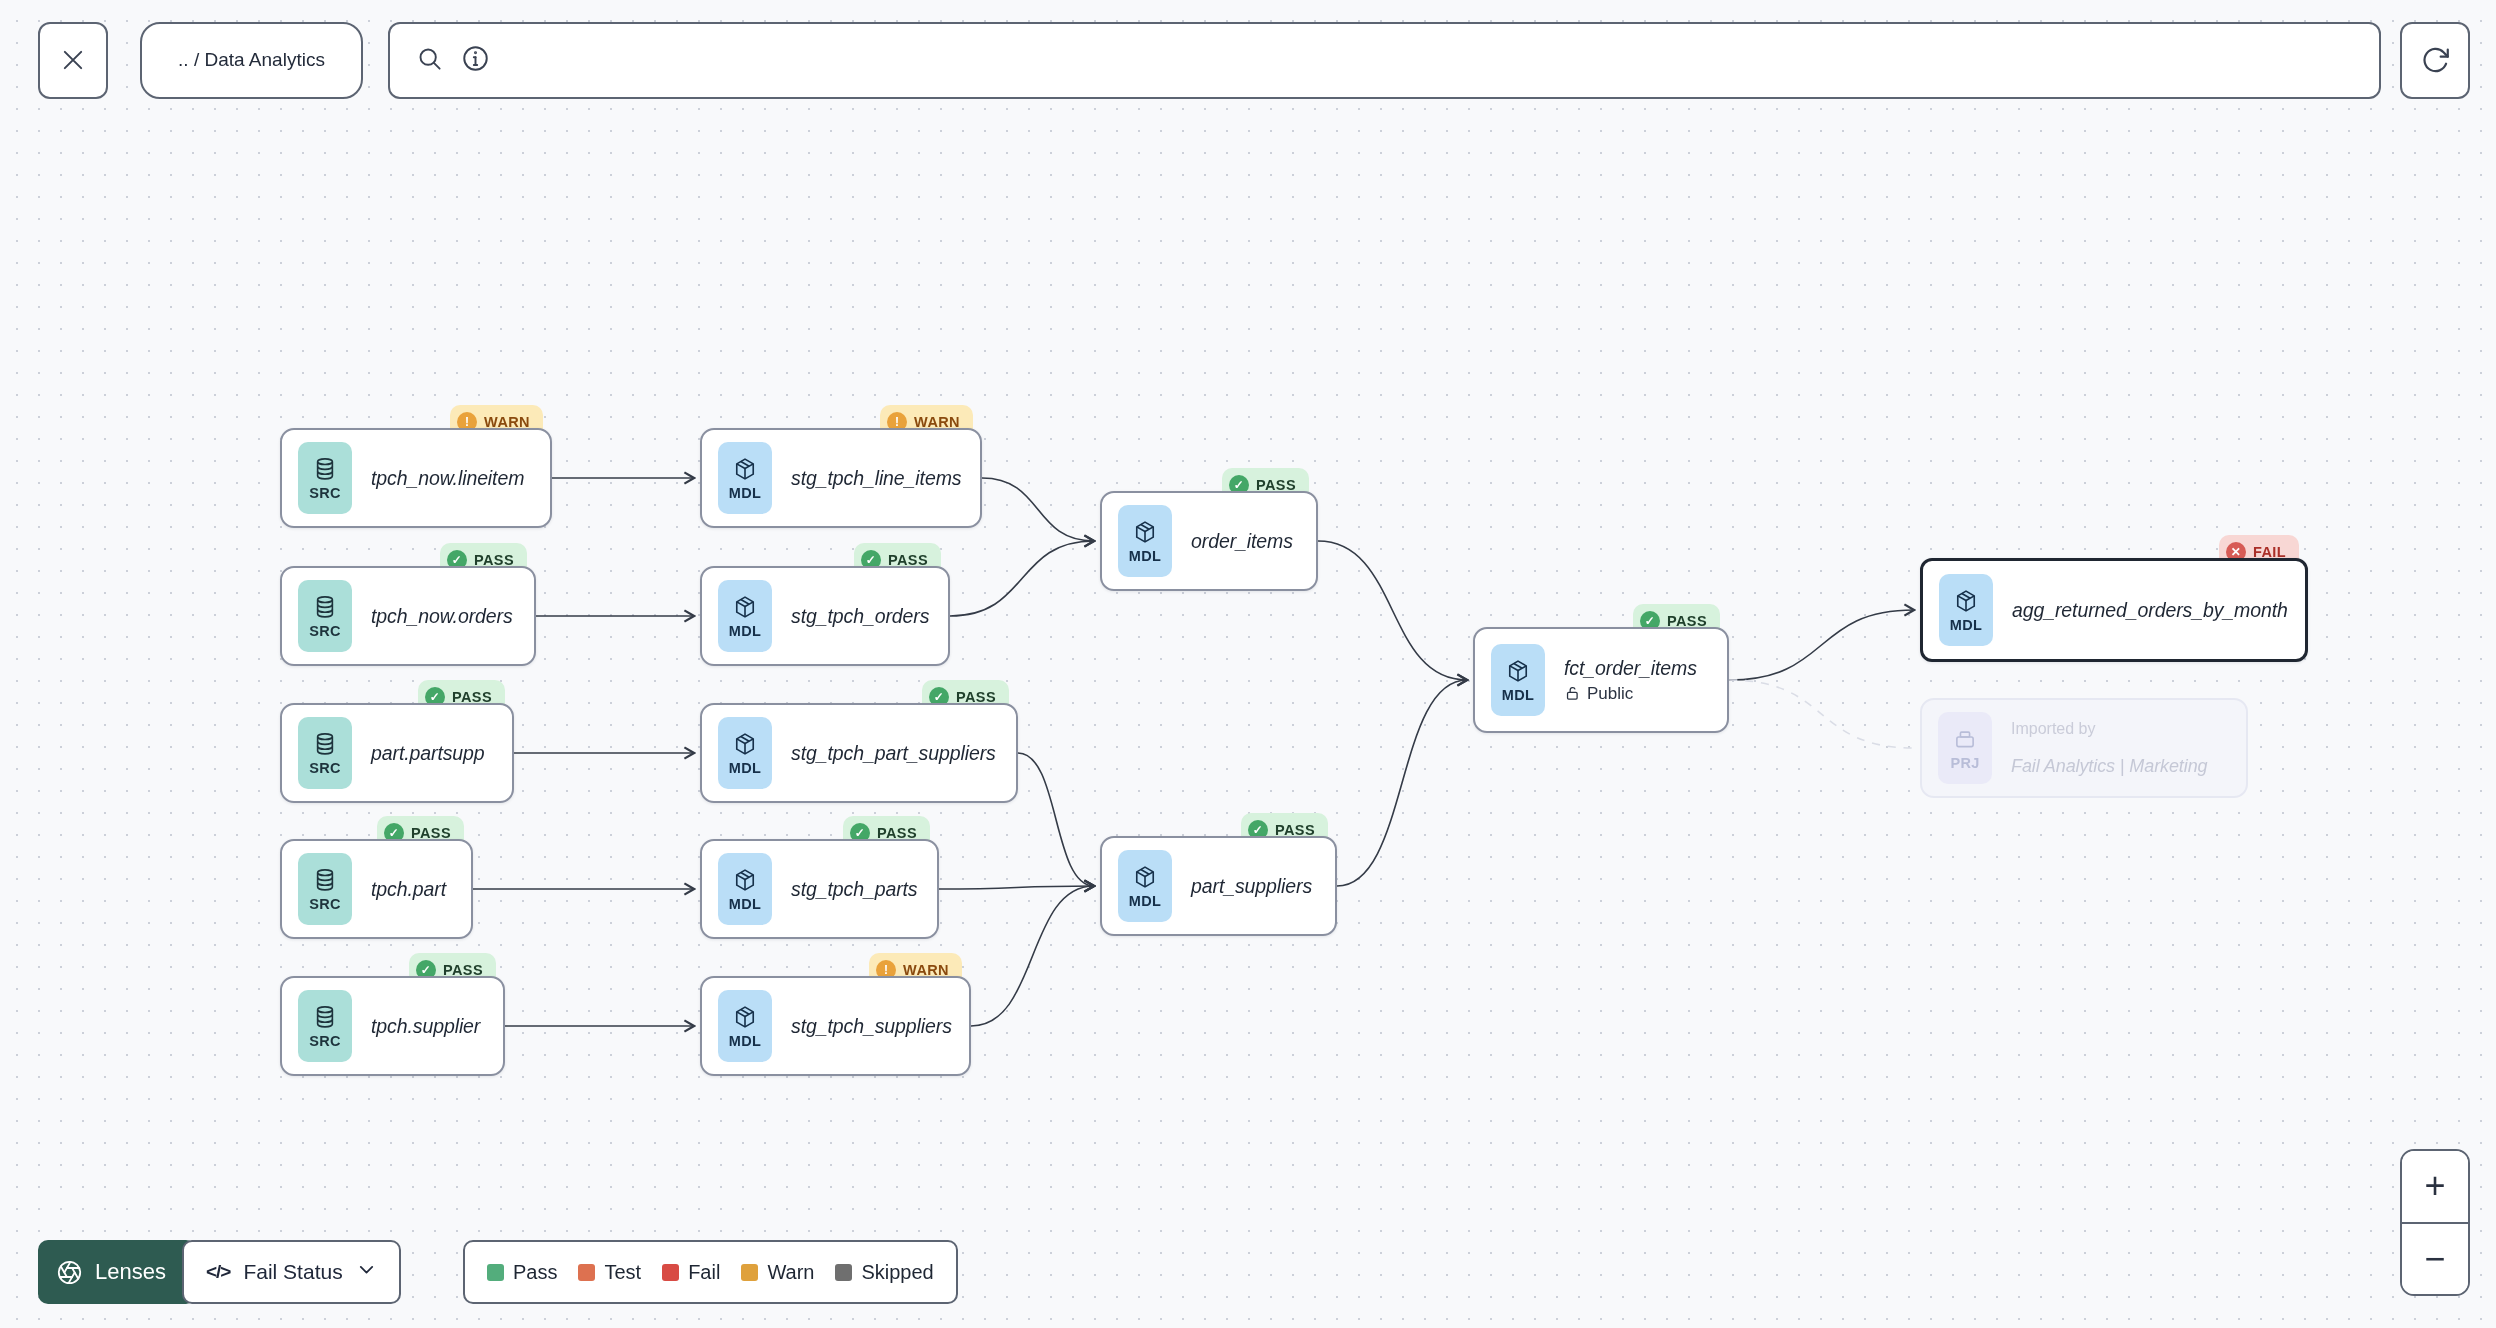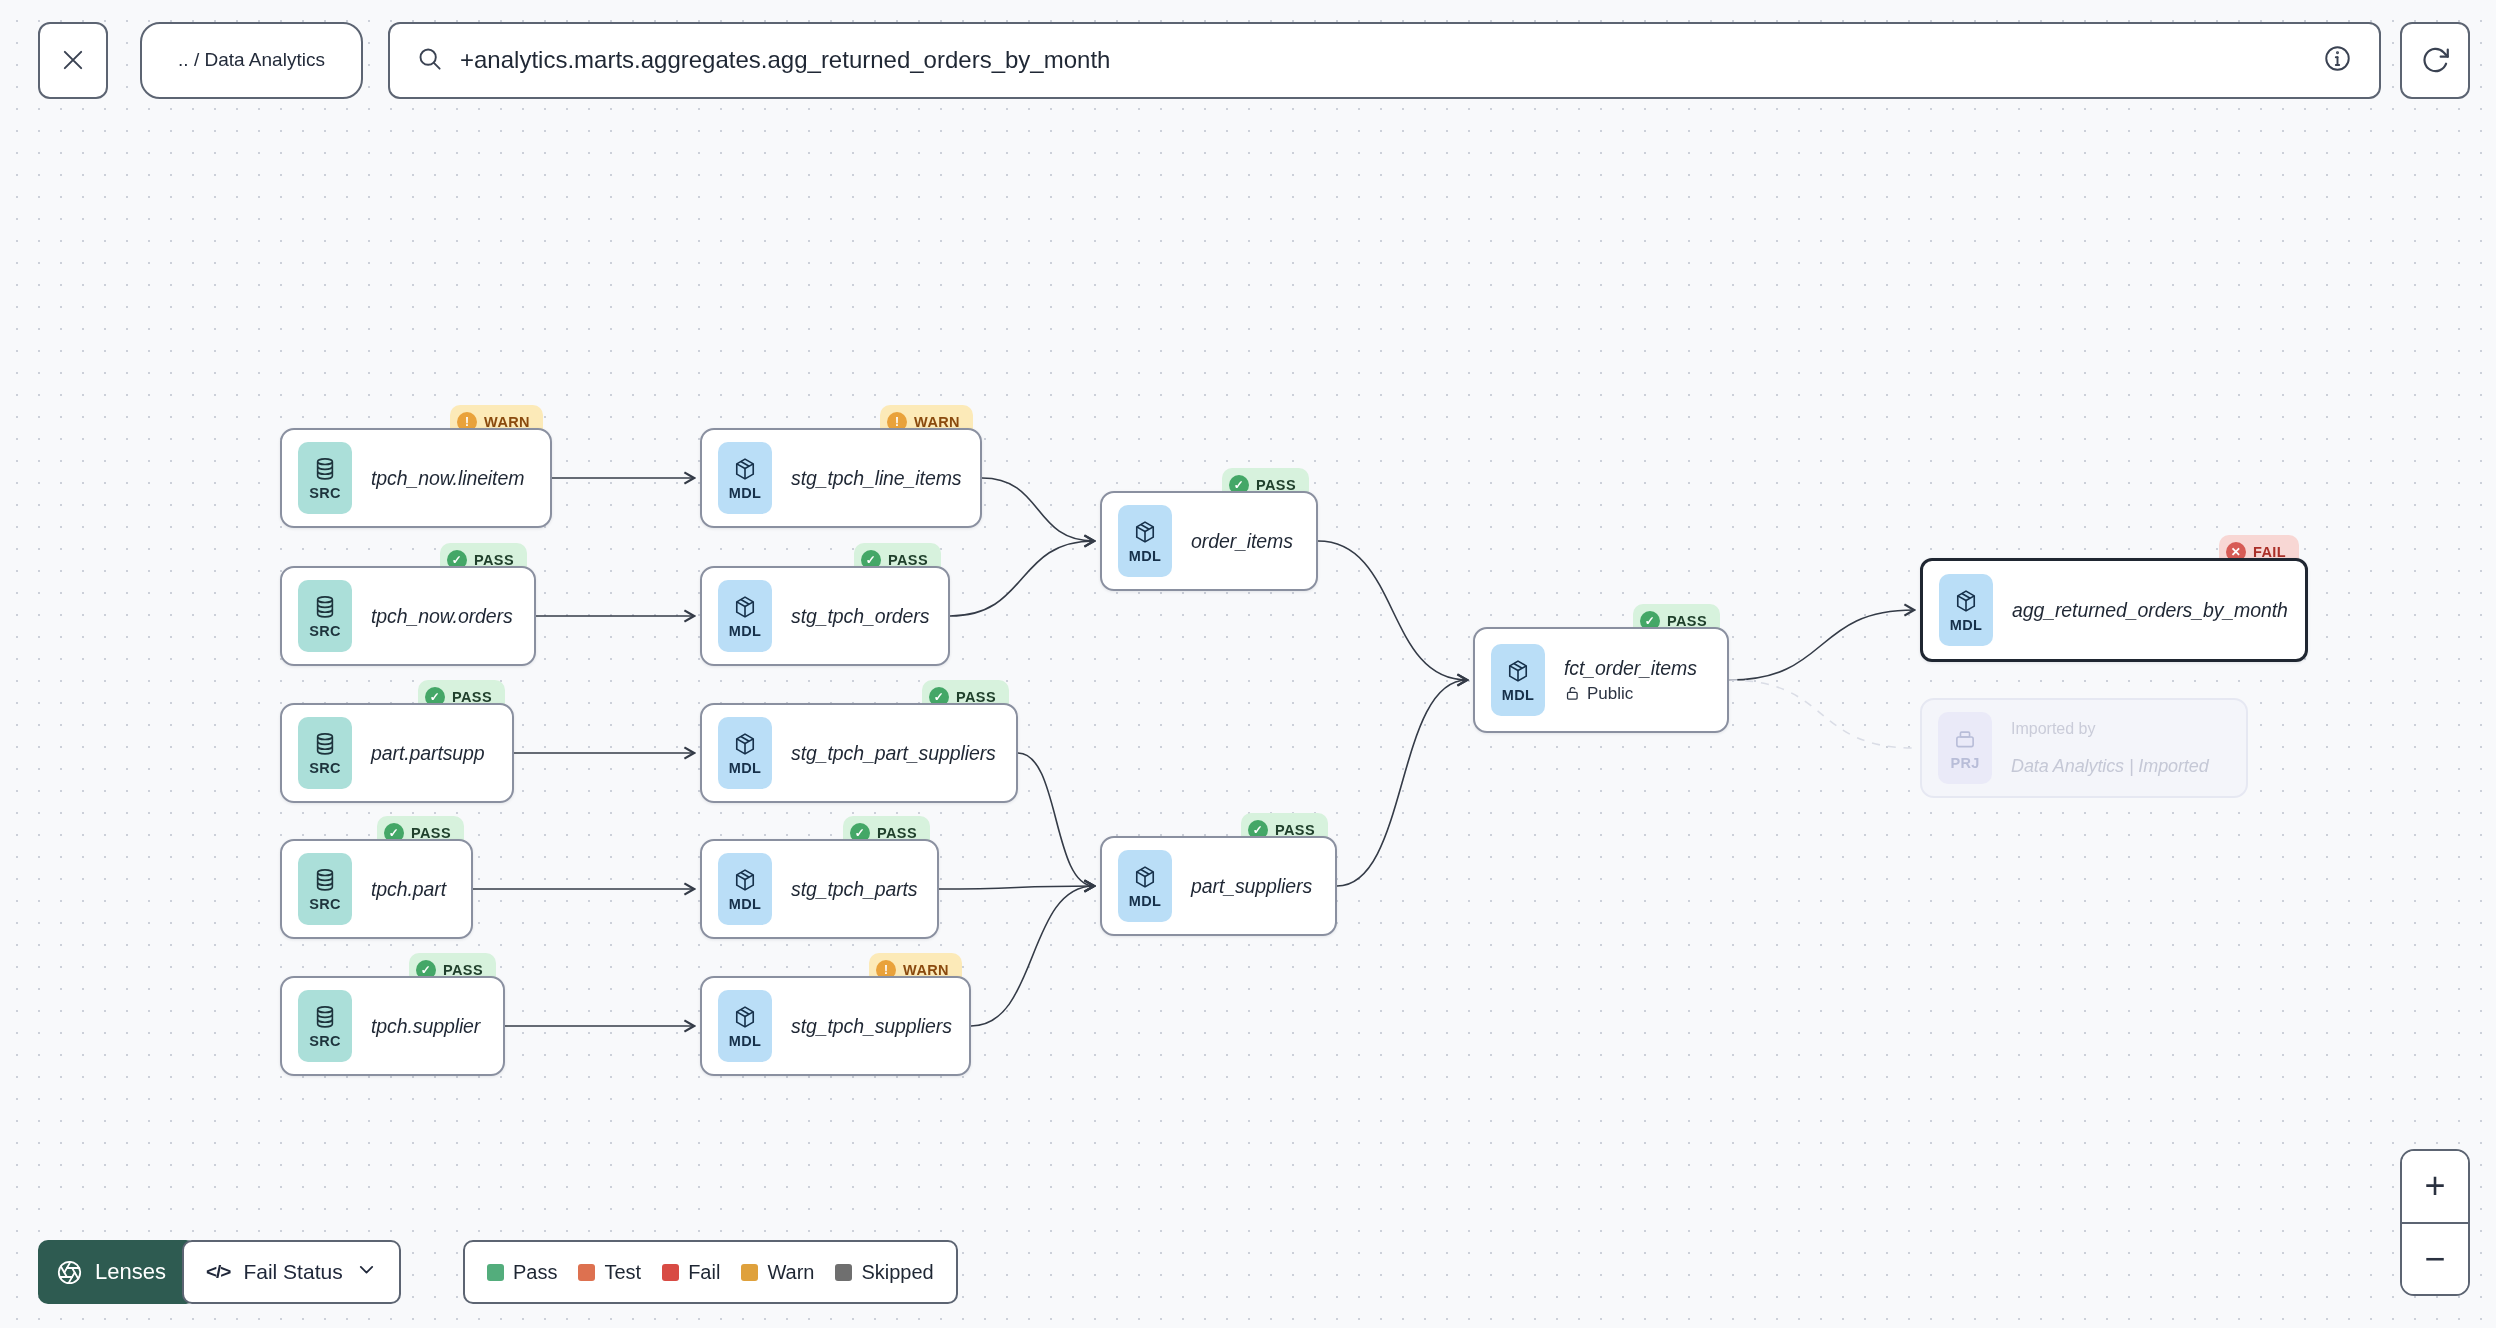--- a/index.html
+++ b/index.html
@@ -433,21 +433,21 @@
          <span>
               <svg viewBox="0 0 24 24" fill="none" stroke="currentColor" stroke-width="1.5">
                 <rect x="4.5" y="10.2" width="15" height="8.8" rx="1.6"></rect>
                 <rect x="7.8" y="5.6" width="8.4" height="4.6" rx="1"></rect>
               </svg>
             </span>
          <span class="ctext">PRJ</span>
        </div>
        <div class="ntext">
             <div class="gtitle">Imported by</div>
-            <div class="nlabel">Data Analytics | Imported</div>
+            <div class="nlabel">Fail Analytics | Marketing</div>
           </div>
      </div>
       </div>
     </div>
 </div>
 
 <header class="topbar">
   <button class="tb-btn btn-close">
     <span class="icon">
       <svg width="28" height="28" viewBox="0 0 24 24" fill="none" stroke="currentColor" stroke-width="1.7" stroke-linecap="round">
@@ -458,21 +458,20 @@
   <button class="tb-btn btn-crumb">
     <span>.. / Data Analytics</span>
   </button>
   <div class="searchbar">
     <span class="icon">
       <svg width="27" height="27" viewBox="0 0 24 24" fill="none" stroke="currentColor" stroke-width="1.7" stroke-linecap="round">
           <circle cx="10.8" cy="10.8" r="6.8"></circle>
           <path d="M15.9 15.9L21 21"></path>
         </svg>
     </span>
-    <input type="text" value="+analytics.marts.aggregates.agg_returned_orders_by_month" style="">
     <span class="icon">
       <svg width="31" height="31" viewBox="0 0 24 24" fill="none" stroke="currentColor" stroke-width="1.5" stroke-linecap="round">
           <circle cx="12" cy="12" r="8.7"></circle>
           <path d="M12 11v6"></path>
           <path d="M10.7 11H12M10.7 17h2.6"></path>
           <circle cx="12" cy="7.6" r="0.4" fill="currentColor"></circle>
         </svg>
     </span>
   </div>
   <button class="tb-btn btn-refresh">

